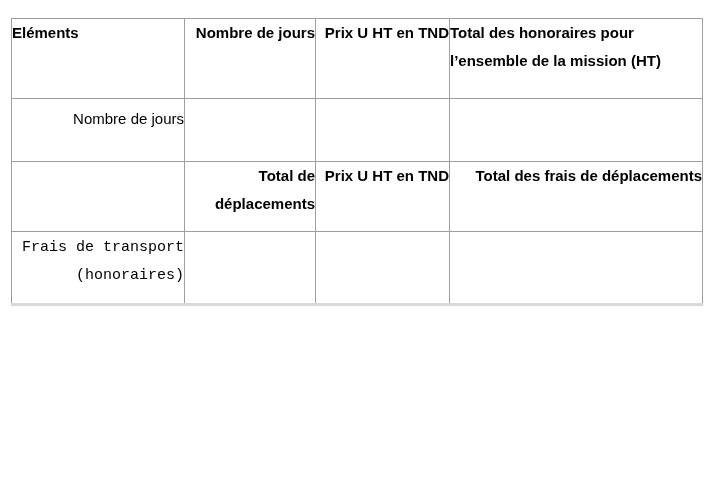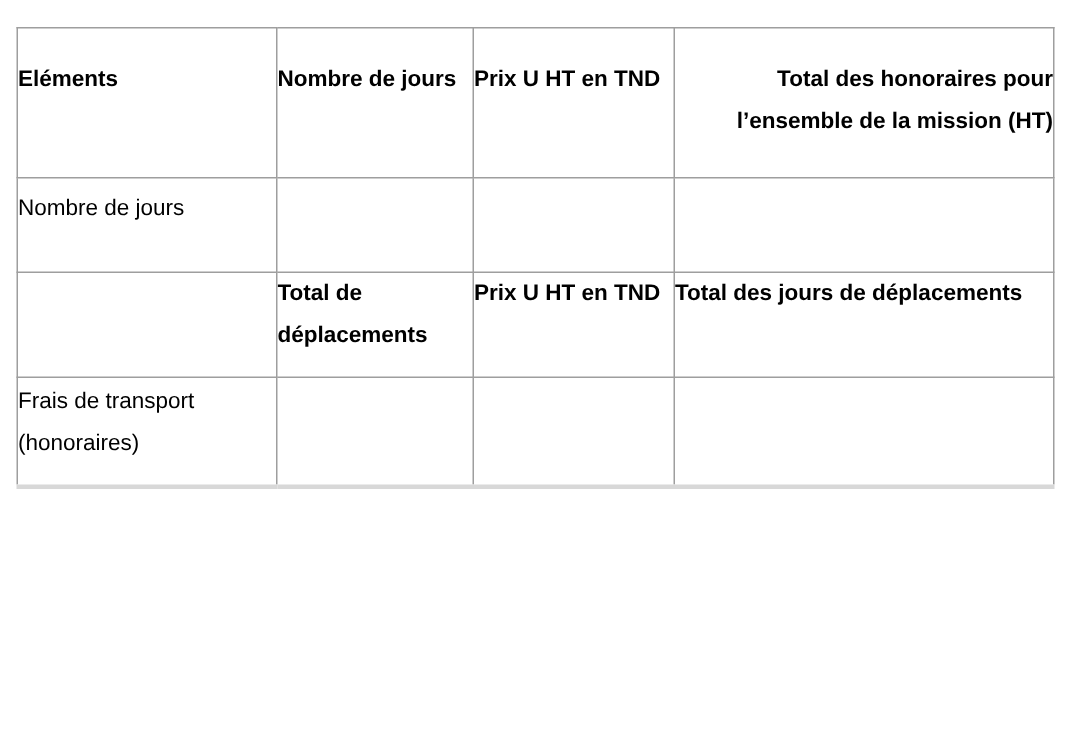--- a/index.html
+++ b/index.html
@@ -36,33 +36,33 @@
   }
   
   col.c1 { width: 173px; }
   col.c2 { width: 131px; }
   col.c3 { width: 134px; }
   col.c4 { width: 253px; }
   
   tr.r1 td { height: 79px; }
   tr.r2 td { height: 56px; }
   tr.r3 td { height: 69px; }
-  tr.r4 td { height: 69px; }
+  tr.r4 td { height: 69px; font-family: Liberation Mono, monospace; }
   
-  tr.r1 td { padding-top: 20px; }
+  tr.r1 td { padding-top: 0; }
   tr.r2 td { padding-top: 6px; }
   tr.r3 td { padding-top: 0px; }
   tr.r4 td { padding-top: 2px; }
   
   tr.r4 td { border-bottom: 3px solid #d8d8d8; }
   .b   { font-weight: bold; }
-  .ctr { text-align: left; }
+  .ctr { text-align: right; }
   .lft { text-align: left; }
   .pad-l8 { padding-left: 8px; padding-right: 4px; }
-  .pad-l6 { padding-left: 6px; padding-right: 4px; text-align: right; }
+  .pad-l6 { padding-left: 6px; padding-right: 4px; }
   .line { display: block; }
 </style>
 </head>
 <body>
 
 <div class="page">
   <table class="doc-table">
     <colgroup>
       <col class="c1">
         <col class="c2">
@@ -96,21 +96,21 @@
       <tr class="r3">
         <td></td>
         <td class="b ctr">
           <span class="line">Total de</span>
           <span class="line">déplacements</span>
         </td>
         <td class="b ctr">
           <span class="line">Prix U HT en TND</span>
         </td>
         <td class="b ctr">
-          <span class="line">Total des jours de déplacements</span>
+          <span class="line">Total des frais de déplacements</span>
         </td>
       </tr>
       <tr class="r4">
         <td class="ctr">
           <span class="line">Frais de transport</span>
           <span class="line">(honoraires)</span>
         </td>
         <td></td>
         <td></td>
         <td></td>

